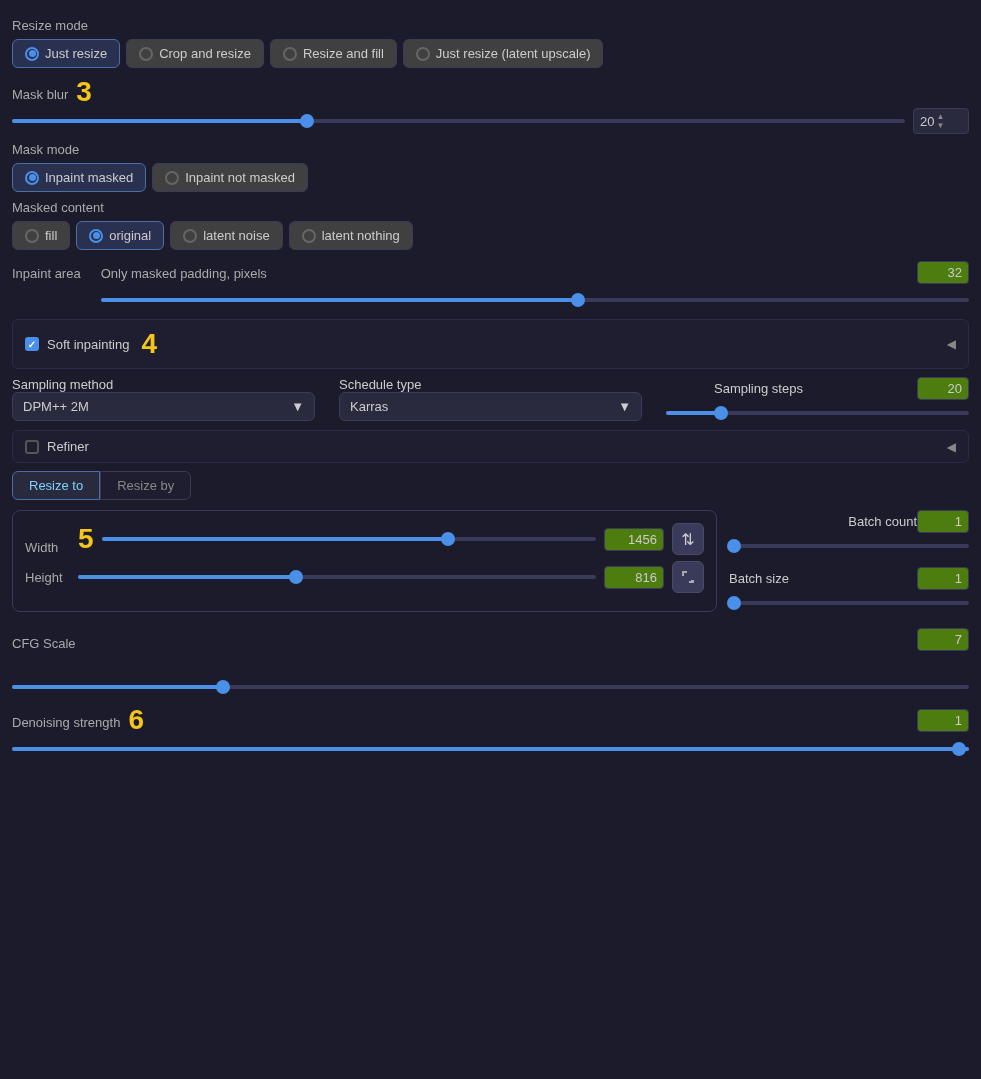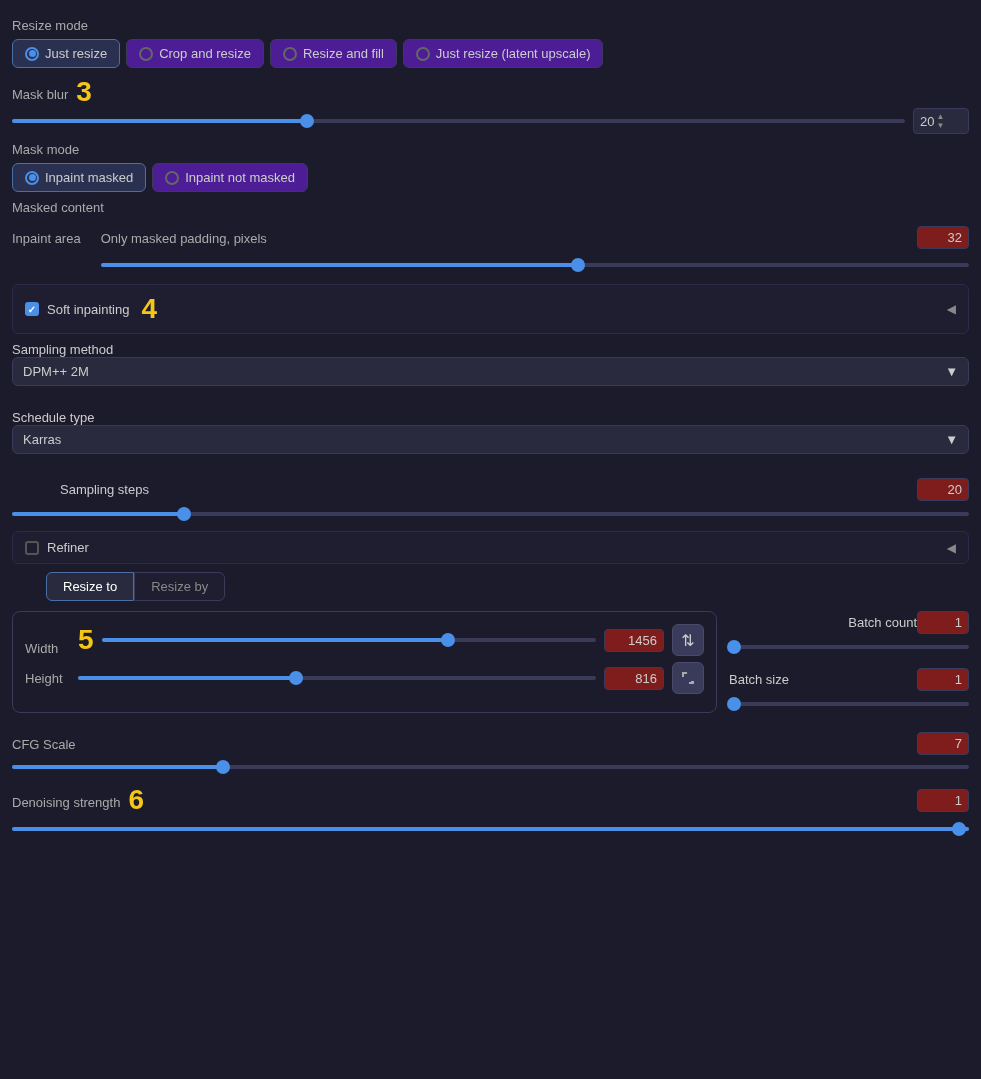--- a/index.html
+++ b/index.html
@@ -25,21 +25,21 @@
       display: flex;
       flex-wrap: wrap;
       gap: 6px;
       margin-bottom: 8px;
     }
 
     .radio-btn {
       display: flex;
       align-items: center;
       gap: 6px;
-      background: #4c1d95;
+      background: #404040;
       border: 1px solid #3a3a5a;
       border-radius: 6px;
       padding: 6px 12px;
       cursor: pointer;
       color: #ccc;
       font-size: 13px;
     }
 
     .radio-btn.active {
       border-color: #4a6fa5;
@@ -105,21 +105,21 @@
       position: absolute;
       top: 50%;
       transform: translate(-50%, -50%);
       width: 14px;
       height: 14px;
       background: #4a8fe8;
       border-radius: 50%;
     }
 
     .number-input {
-      background: #7f1d1d;
+      background: #4d7c0f;
       border: 1px solid #3a3a5a;
       border-radius: 4px;
       color: #ccc;
       font-size: 13px;
       padding: 3px 6px;
       text-align: right;
     }
 
     .number-input-spin {
       background: #2a2a3e;
@@ -204,21 +204,21 @@
       padding: 6px 10px;
       display: flex;
       align-items: center;
       justify-content: space-between;
       cursor: pointer;
       min-width: 160px;
     }
 
     .sampling-row {
       display: grid;
-      grid-template-columns: 1fr;
+      grid-template-columns: 1fr 1fr 1fr;
       gap: 24px;
       align-items: start;
       margin-bottom: 8px;
     }
 
     .tabs-row {
       display: flex;
       gap: 0;
       margin-bottom: 10px;
     }
@@ -227,23 +227,22 @@
       padding: 6px 16px;
       border: 1px solid #3a3a5a;
       background: #1e1e30;
       color: #888;
       font-size: 13px;
       cursor: pointer;
     }
 
     .tab-btn.active {
       background: #2a2a3e;
-      color: #ffffff;
+      color: #7dd3fc;
       border-color: #4a6fa5;
-      margin-left: 34px;
     }
 
     .tab-btn:first-child {
       border-radius: 6px 0 0 6px;
     }
 
     .tab-btn:last-child {
       border-radius: 0 6px 6px 0;
     }
 
@@ -372,20 +371,40 @@
     </div>
     <div class="radio-btn">
       <div class="radio-circle"></div>
       <span>Inpaint not masked</span>
     </div>
   </div>
 </div>
 
 <div style="margin-bottom:8px;">
   <div class="section-label">Masked content</div>
+  <div class="radio-group">
+    <div class="radio-btn">
+      <div class="radio-circle"></div>
+      <span>fill</span>
+    </div>
+    <div class="radio-btn active">
+      <div class="radio-circle checked">
+          <div></div>
+        </div>
+      <span>original</span>
+    </div>
+    <div class="radio-btn">
+      <div class="radio-circle"></div>
+      <span>latent noise</span>
+    </div>
+    <div class="radio-btn">
+      <div class="radio-circle"></div>
+      <span>latent nothing</span>
+    </div>
+  </div>
 </div>
 
 <div style="display:flex; gap:20px; margin-bottom:10px; align-items:start;">
   <div>
     <div class="section-label">Inpaint area</div>
   </div>
   <div style="flex:1;">
     <div style="display:flex; align-items:center; justify-content:space-between; margin-bottom:4px;">
       <span class="section-label">Only masked padding, pixels</span>
       <div class="number-input" style="width:52px;">32</div>
@@ -509,21 +528,21 @@
             <div class="slider-fill" style="width:2%"></div>
             <div class="slider-thumb" style="left:2%"></div>
           </div>
         </div>
       </div>
     </div>
   </div>
 </div>
 
 <div style="margin-bottom:8px;">
-  <div style="display:flex; align-items:center; justify-content:space-between; margin-bottom:0;">
+  <div style="display:flex; align-items:flex-start; justify-content:space-between; margin-bottom:21px;">
     <span class="section-label">CFG Scale</span>
     <div class="number-input" style="width:52px;">7</div>
   </div>
   <div class="slider-container">
     <div class="slider-track">
       <div class="slider-fill" style="width:22%"></div>
       <div class="slider-thumb" style="left:22%"></div>
     </div>
   </div>
 </div>

